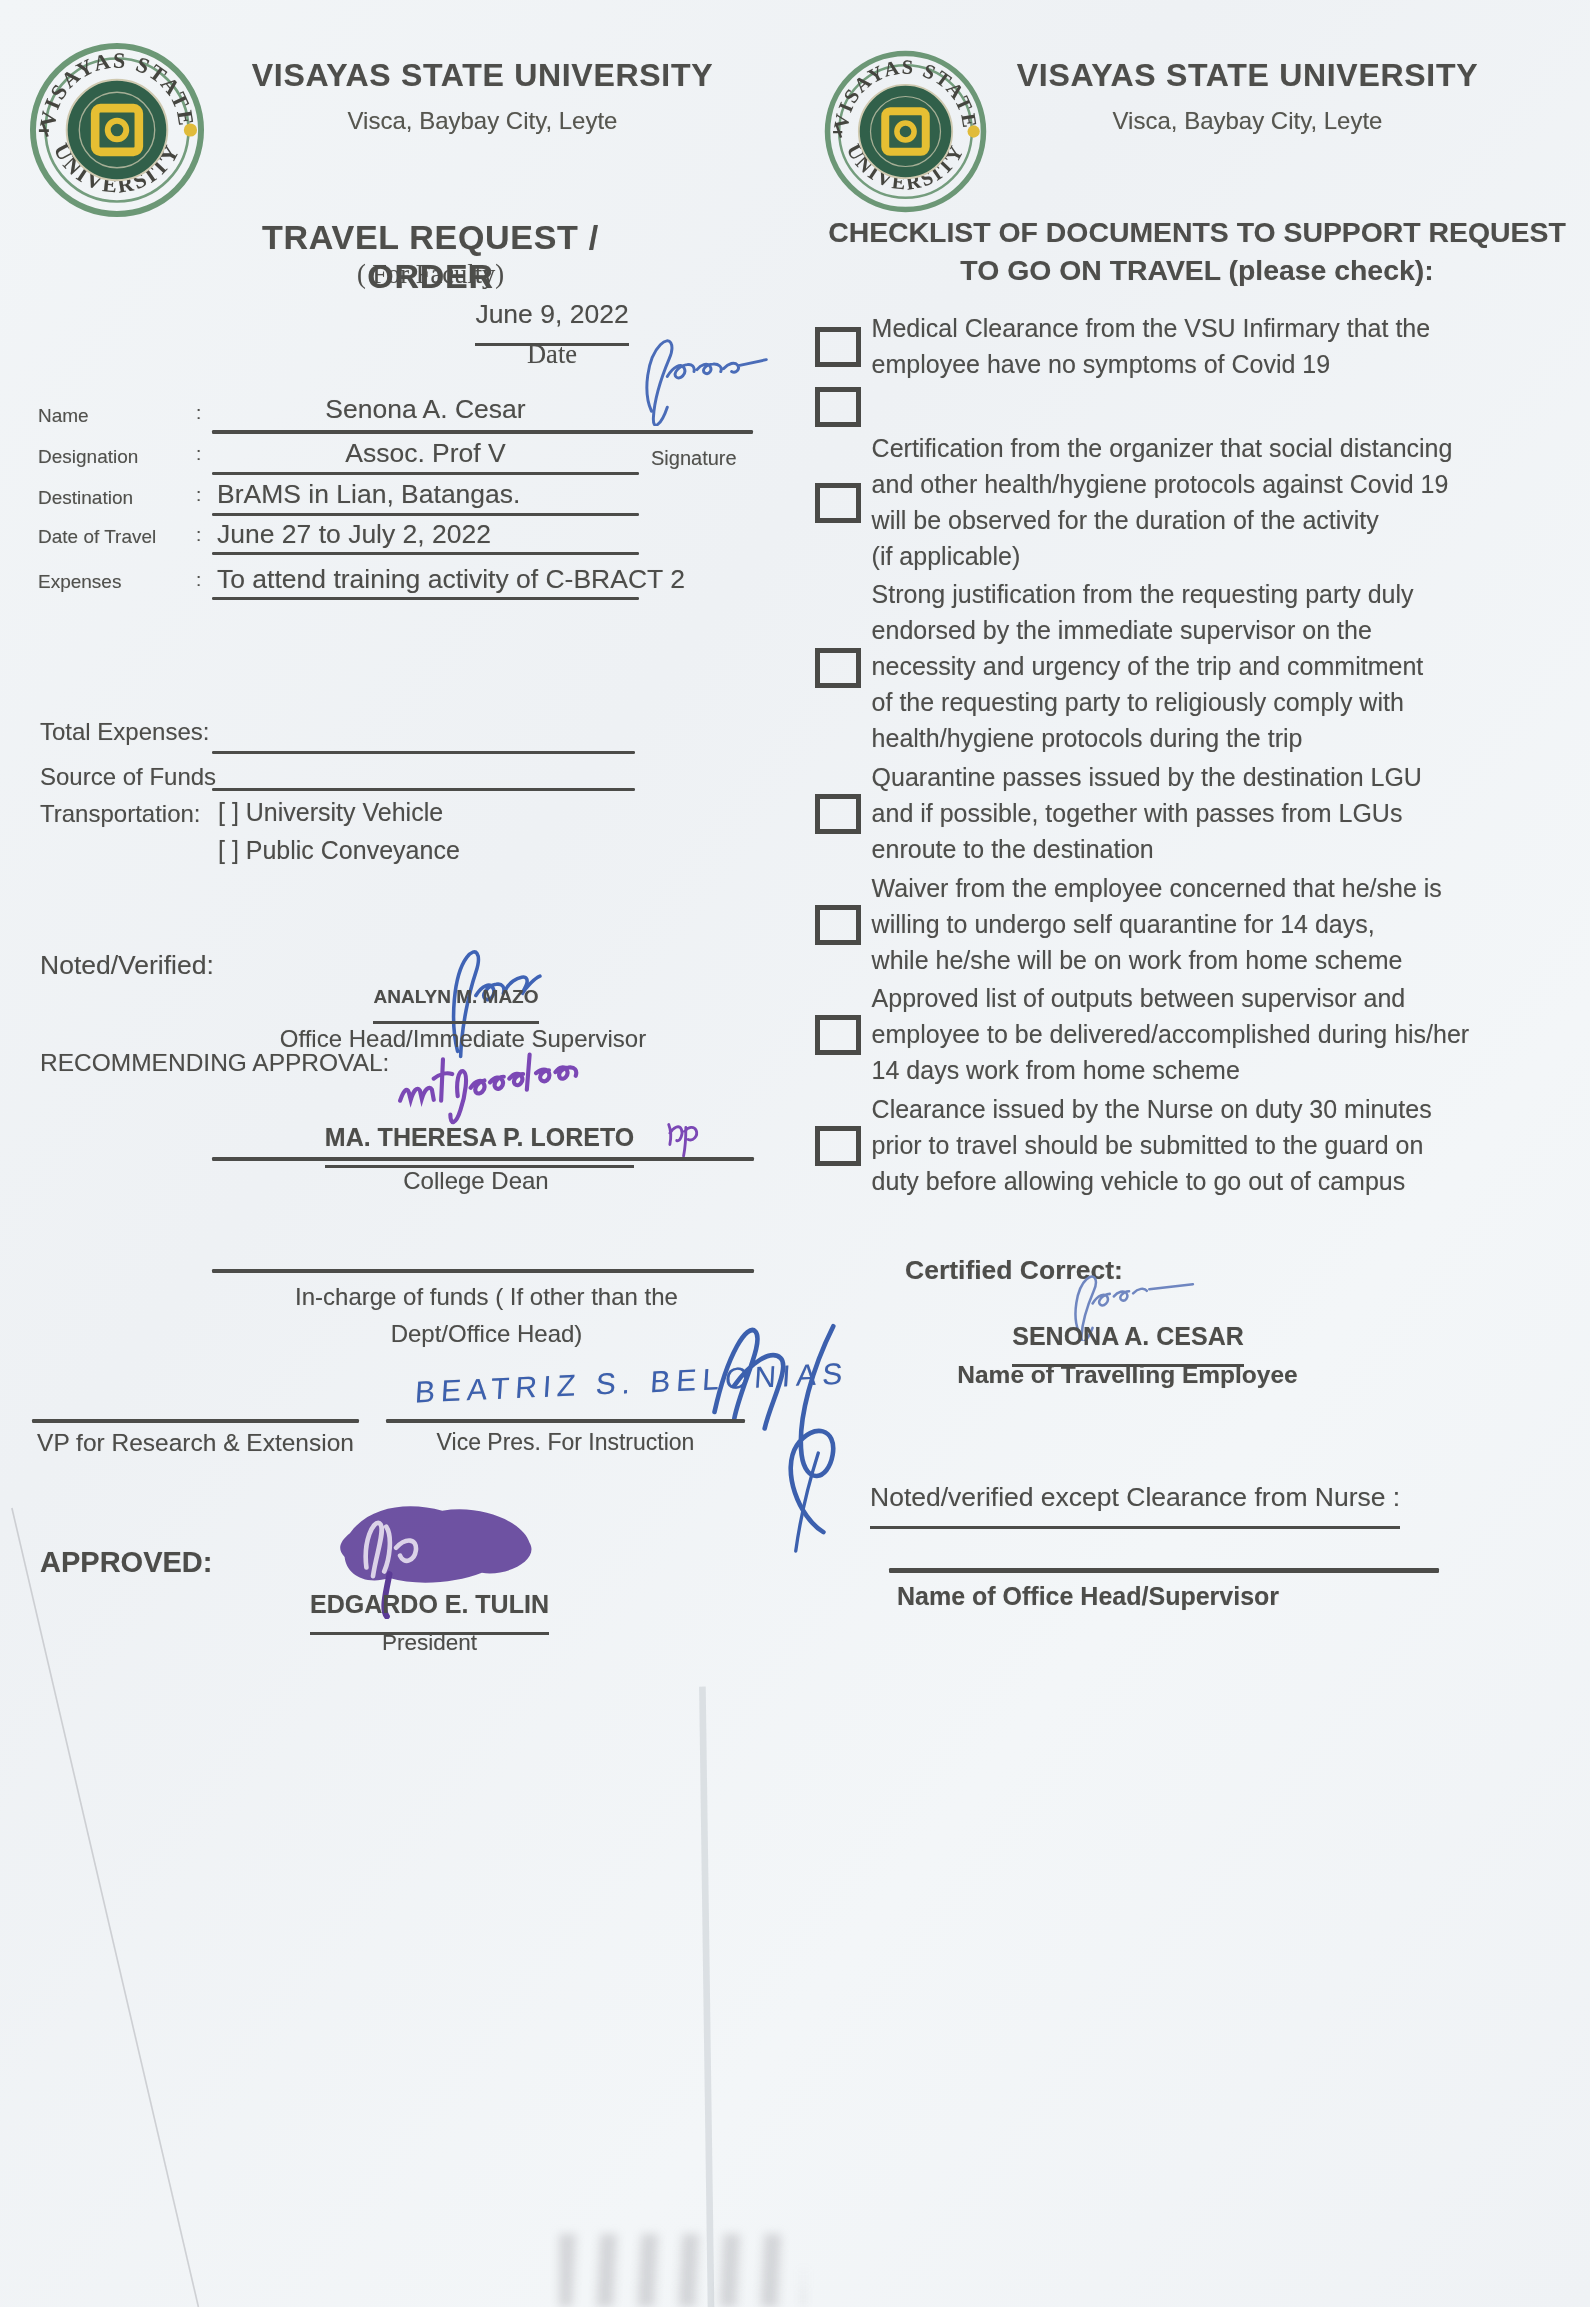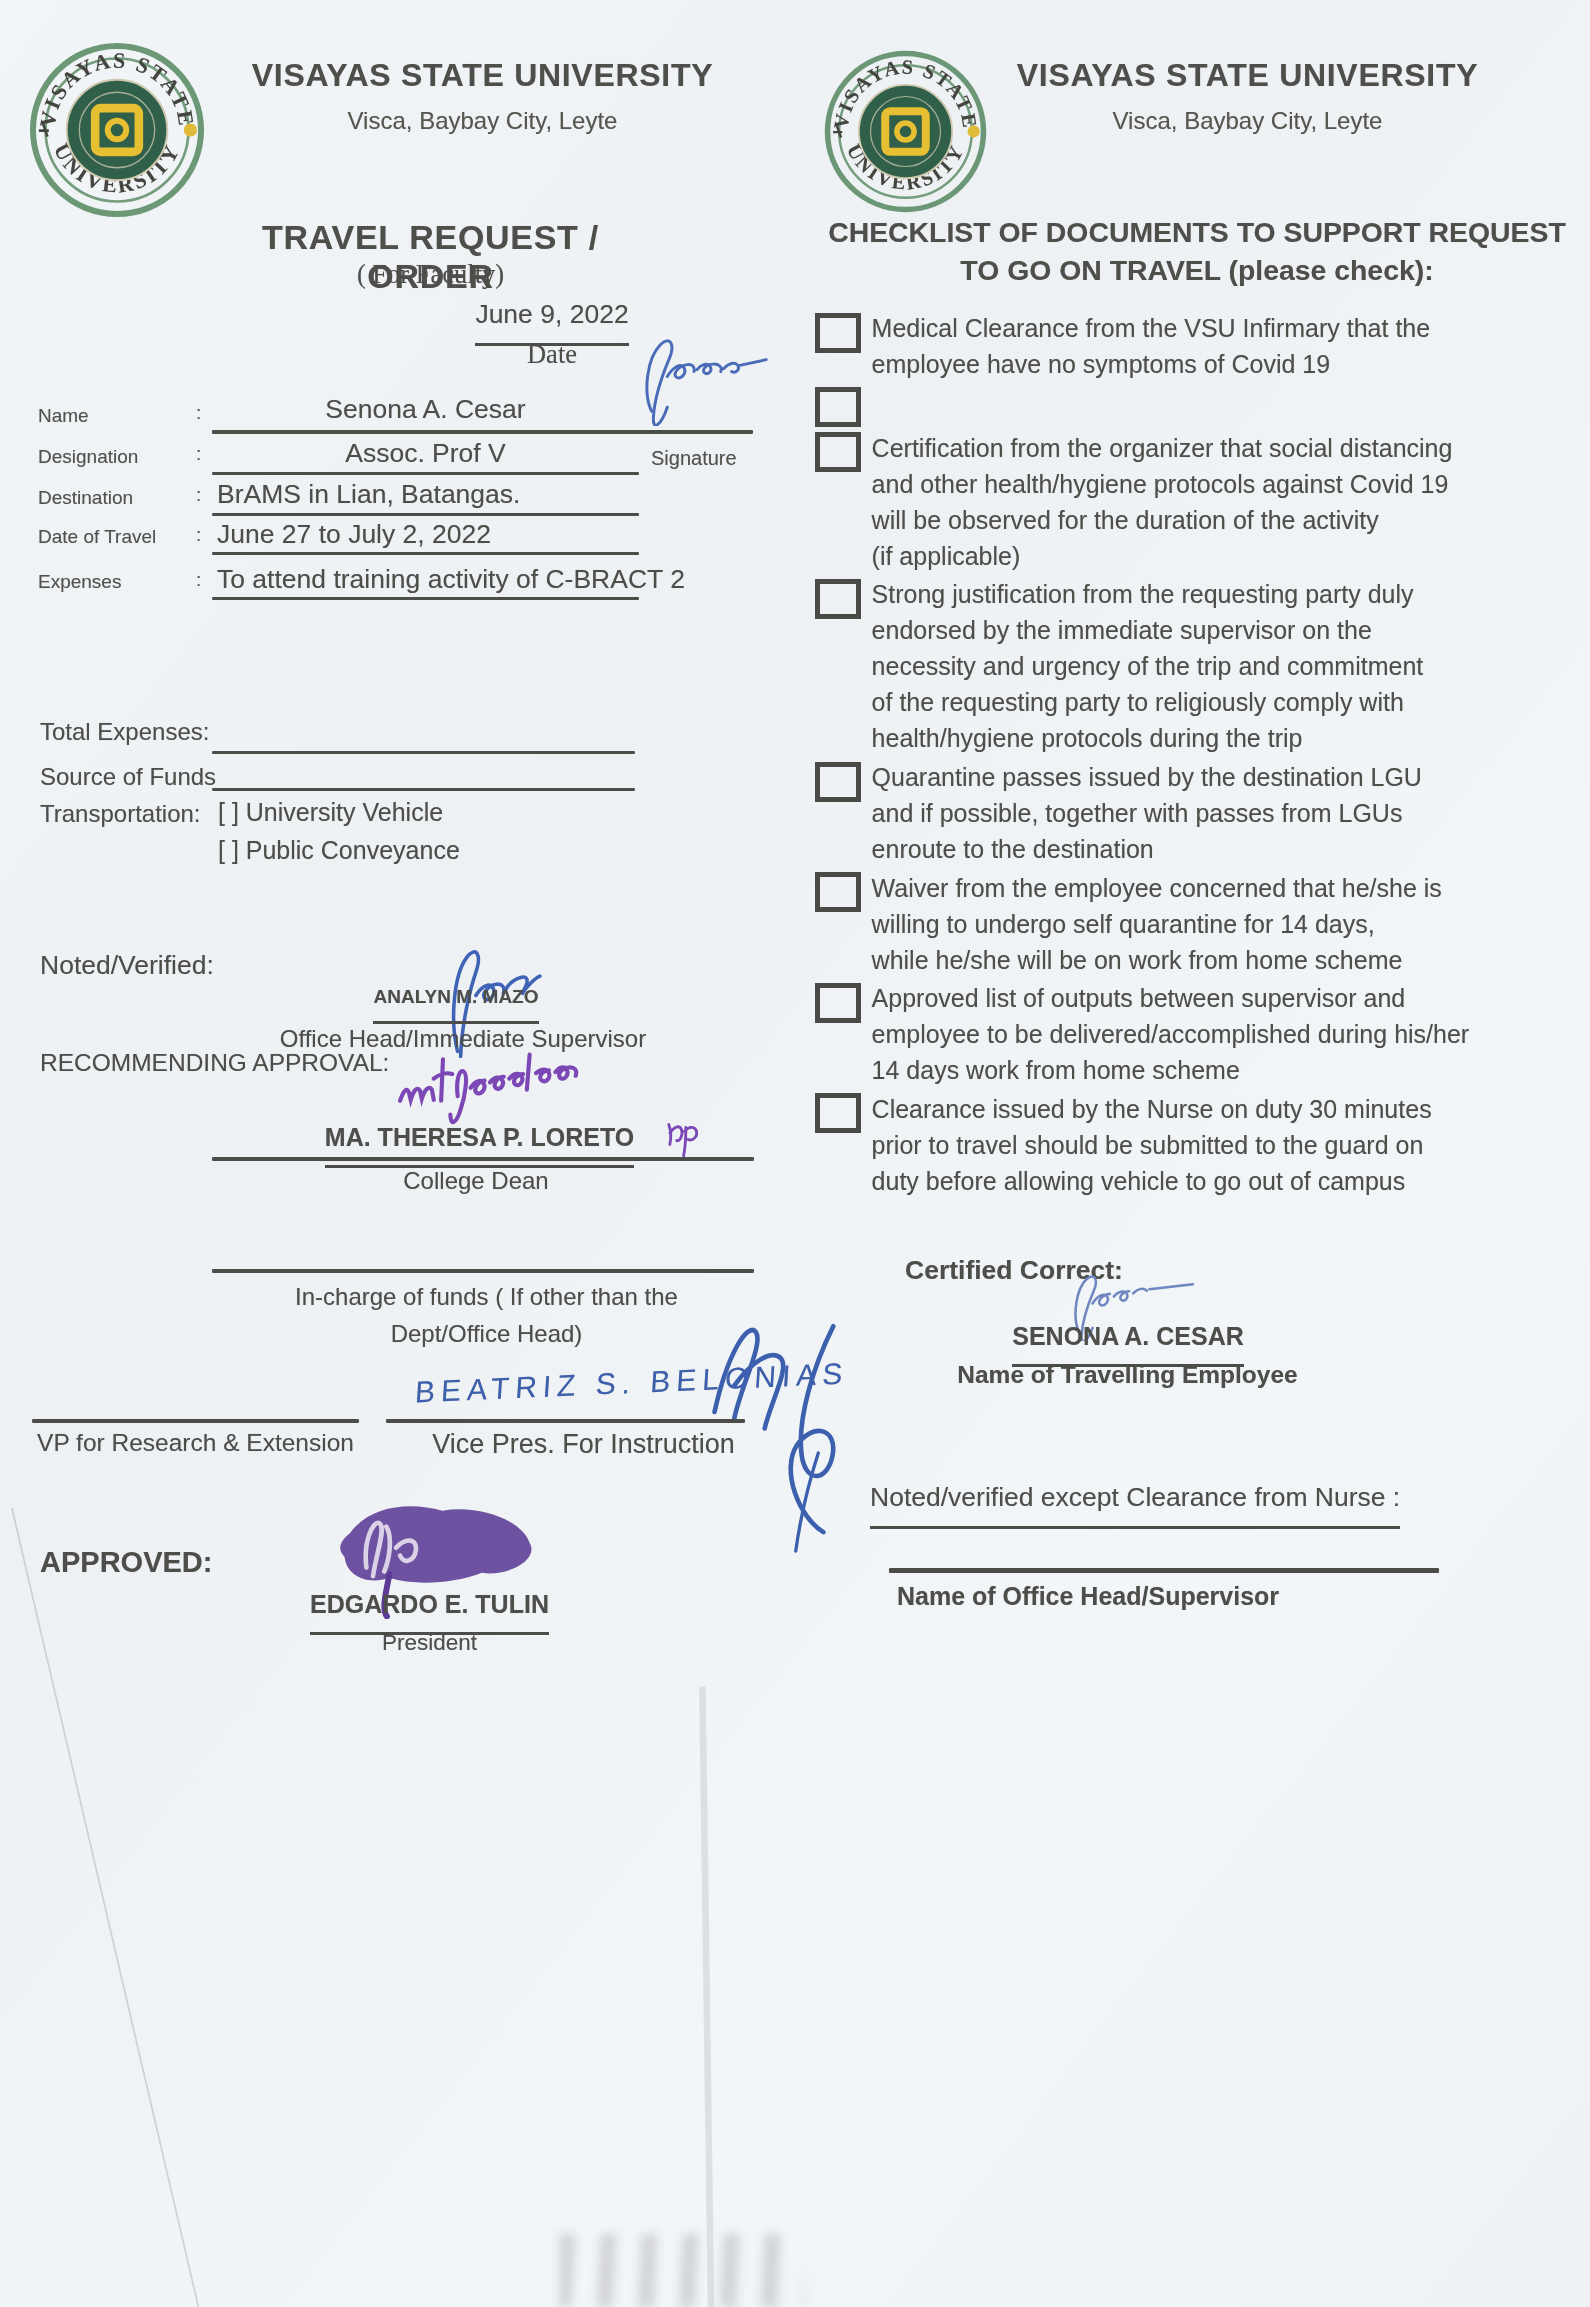--- a/index.html
+++ b/index.html
@@ -17,21 +17,21 @@
   .addr{font-size:24px;color:#56564f;}
   .doctitle{font-size:34px;font-weight:bold;letter-spacing:0.7px;color:#4e4e4b;}
   .sub{font-size:26.5px;font-family:Liberation Serif, serif;}
   .lbl{font-size:19px;color:#51514d;}
   .val{font-size:26.5px;white-space:nowrap;}
   .cap{font-size:24px;}
   .hline{background:#4c4c49;height:3.3px;border-radius:1.3px;}
   .u{border-bottom:3.3px solid #4c4c49;padding-bottom:14px;}
   .pre{white-space:pre-line;}
   .ck-list{display:flex;flex-direction:column;gap:2.6px;}
-  .ck-item{display:flex;align-items:flex-start;gap:10.6px;}
+  .ck-item{display:flex;align-items:center;gap:10.6px;}
   .ck-box{flex:0 0 auto;width:36px;height:30px;border:5.3px solid #4a4a47;margin-top:2.6px;background:transparent;}
   .ck-text{font-size:25px;line-height:36px;white-space:pre-line;color:#4e4e4b;}
   svg{display:block;}
 </style>
 </head>
 <body>
 
 <div class="page">
 
   <svg class="abs" style="left:26.5px;top:40px" width="180" height="180" viewBox="0 0 272 272">
@@ -143,21 +143,21 @@
 Dept/Office Head)</div>
 
   <div class="abs" style="left:415px;top:1366px;font-size:30px;letter-spacing:6px;color:#3c60ae;transform:rotate(-2.5deg) skewX(-6deg);white-space:nowrap">BEATRIZ S. BELONIAS</div>
   <svg class="abs" style="left:635px;top:1313px" width="225" height="231" viewBox="0 0 340 350">
     <path fill="none" stroke="#3c60ae" stroke-width="7" stroke-linecap="round" d="M120,150 C140,60 170,15 182,28 C196,44 160,110 150,160 M150,110 C175,75 205,55 220,68 C235,82 205,135 196,175"></path>
     <path fill="none" stroke="#3c60ae" stroke-width="7" stroke-linecap="round" d="M300,20 C270,80 245,160 252,215 C258,260 292,255 299,215 C306,175 270,165 245,200 C220,238 248,310 285,332"></path>
   </svg>
   <div class="abs hline" style="left:32px;top:1419px;width:327px;height:4px"></div>
   <div class="abs hline" style="left:386px;top:1419px;width:359px;height:4px"></div>
   <div class="abs ctr" style="left:32px;top:1429px;width:327px;font-size:24.5px">VP for Research &amp; Extension</div>
-  <div class="abs ctr" style="left:404px;top:1429px;width:359px;font-size:27px">Vice Pres. For Instruction</div>
+  <div class="abs ctr" style="left:386px;top:1429px;width:359px;font-size:23px">Vice Pres. For Instruction</div>
 
   <div class="abs b" style="left:40px;top:1546px;font-size:29px">APPROVED:</div>
   <svg class="abs" style="left:310px;top:1487px" width="258" height="132" viewBox="0 0 390 200">
     <path fill="#5b3b96" opacity="0.88" d="M60,70 C90,28 150,22 200,36 C258,26 322,52 332,84 C348,110 300,136 260,130
          C220,146 160,150 120,138 C80,150 54,130 52,106 C40,94 45,82 60,70 Z"></path>
     <path fill="none" stroke="#efe9f5" stroke-width="7" opacity="0.85" stroke-linecap="round" d="M85,122 C80,82 95,50 105,55 C115,62 100,100 95,135 M115,60 C125,75 120,110 112,128
          M130,92 C145,76 162,78 160,96 C158,112 142,118 136,104"></path>
     <path fill="none" stroke="#5b3b96" stroke-width="9" stroke-linecap="round" d="M120,132 C114,162 108,186 116,196"></path>
   </svg>
   <div class="abs ctr" style="left:304px;top:1590px;width:251px">

